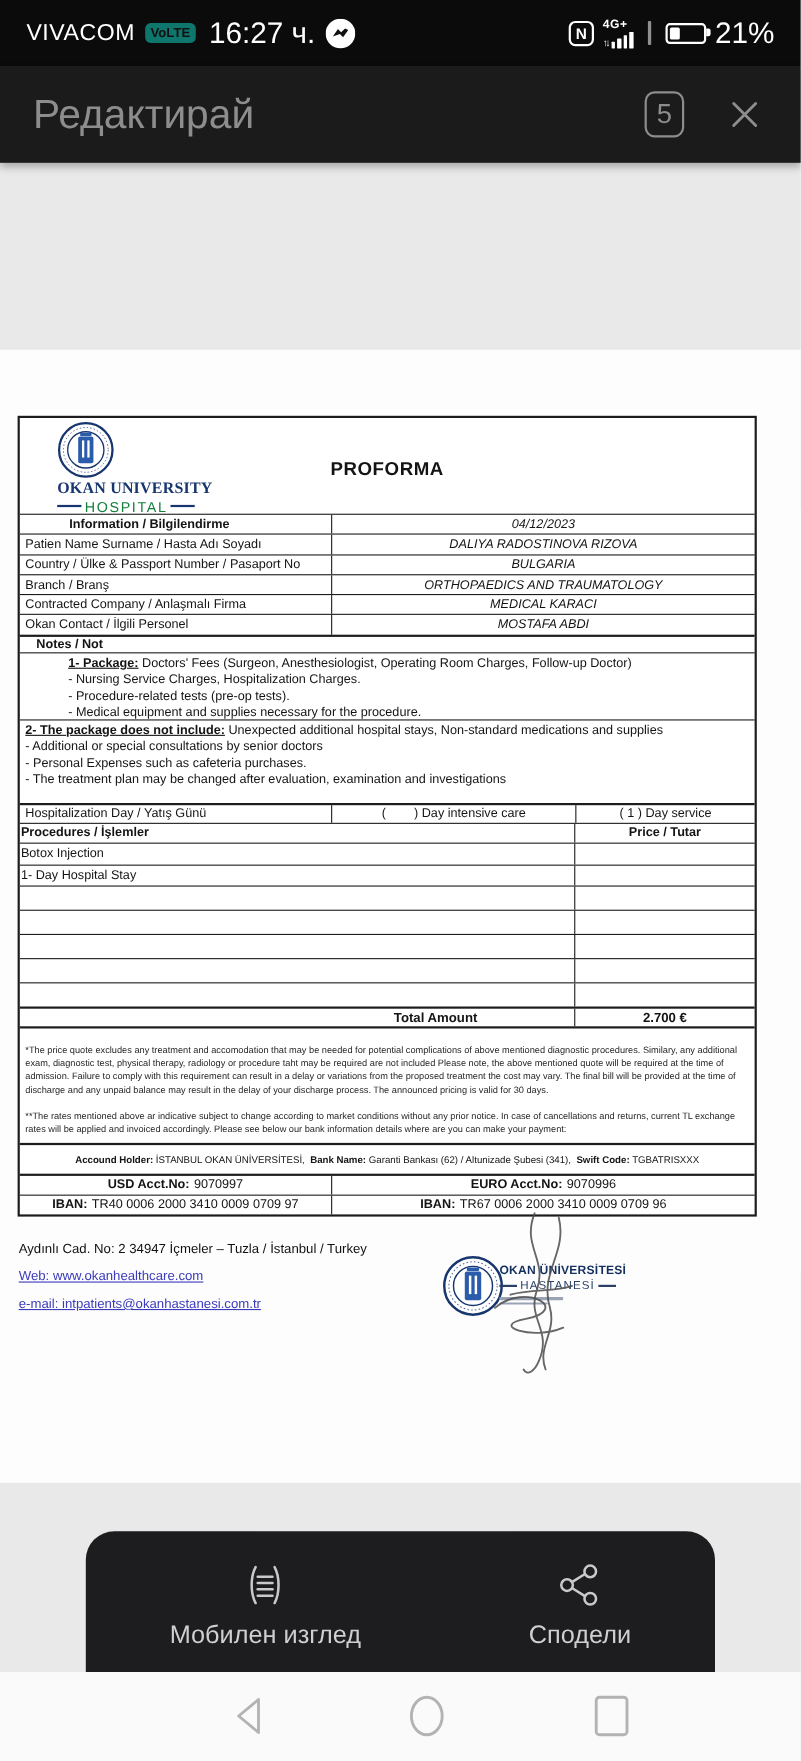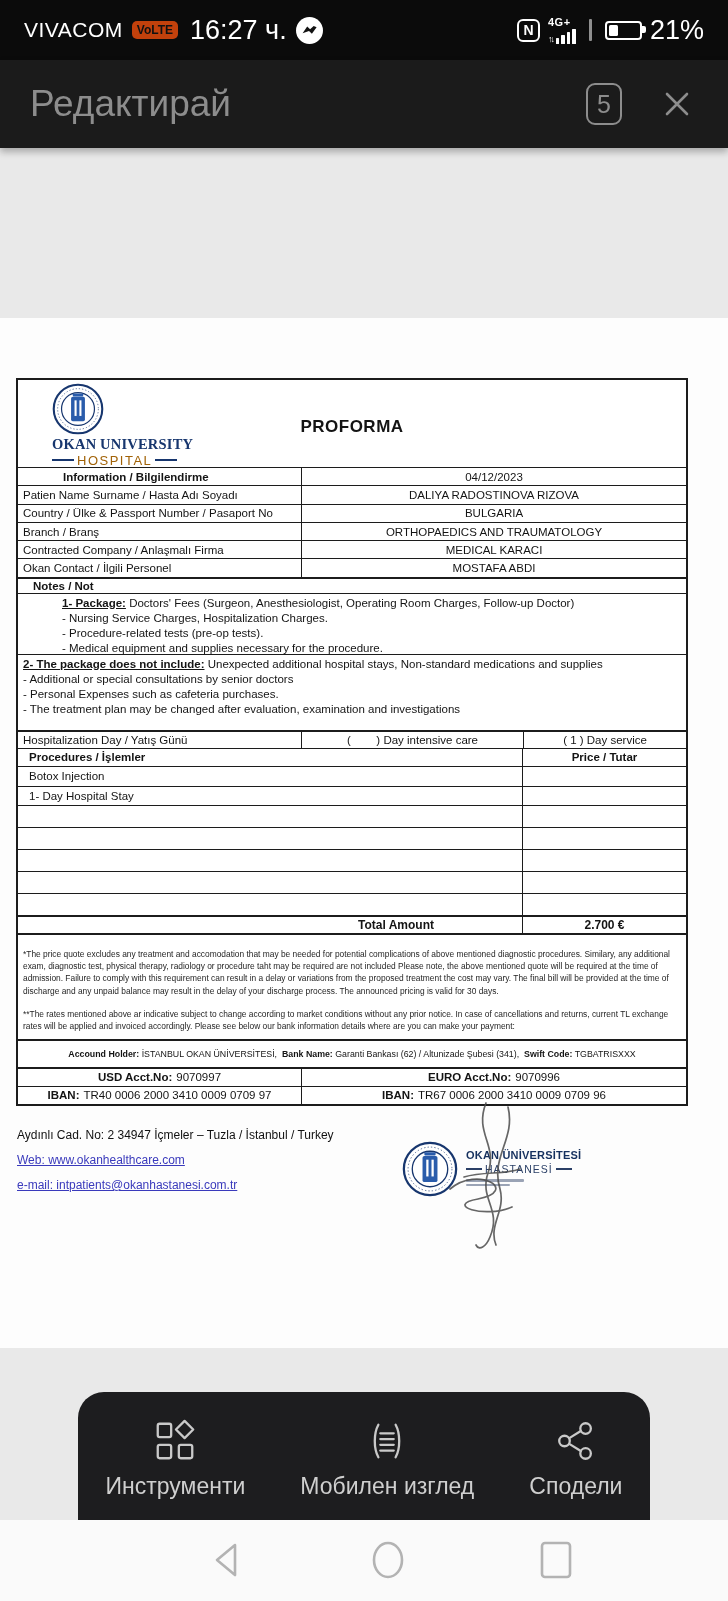--- a/index.html
+++ b/index.html
@@ -6,21 +6,21 @@
   body{
     width:728px;height:1601px;position:relative;overflow:hidden;
     background:#e9e9e9;font-family:"Liberation Sans",sans-serif;
     -webkit-font-smoothing:antialiased;
   }
   
   .status-bar{position:absolute;top:0;left:0;right:0;height:60px;background:#0b0b0b;
     display:flex;align-items:center;justify-content:space-between;padding:0 24px;box-sizing:border-box;color:#fff;}
   .sb-left{display:flex;align-items:center;gap:9px;}
   .carrier{font-size:21px;letter-spacing:.5px;}
-  .volte{background:#c2410c;color:#111;font-weight:bold;font-size:12px;line-height:12px;padding:3px 5px;border-radius:5px;}
+  .volte{background:#0f766e;color:#111;font-weight:bold;font-size:12px;line-height:12px;padding:3px 5px;border-radius:5px;}
   .time{font-size:27px;margin-left:3px;}
   .sb-right{display:flex;align-items:center;gap:8px;}
   .nfc{width:23px;height:23px;border:2.2px solid #fff;border-radius:6px;display:flex;align-items:center;justify-content:center;
     font-size:14px;font-weight:bold;box-sizing:border-box;}
   .sig{display:flex;flex-direction:column;align-items:flex-start;line-height:10px;}
   .sig-top{font-size:11px;font-weight:bold;letter-spacing:.5px;}
   .sig-bottom{display:flex;align-items:flex-end;gap:2px;margin-top:2px;}
   .sig-arrows{font-size:9px;line-height:9px;letter-spacing:-2px;margin-right:1px;}
   .bar{width:3.5px;background:#fff;border-radius:.5px;}
   .sig-div{width:3px;height:22px;background:#8f8f8f;margin-left:5px;border-radius:1px;}
@@ -37,38 +37,38 @@
   .close-x{margin-right:34px;display:flex;}
   
   .page{position:absolute;top:318px;left:0;width:728px;height:1030px;background:#fdfdfd;}
   .doc{position:absolute;top:60px;left:16px;width:672px;border:2px solid #1c1c1c;box-sizing:border-box;color:#141414;background:#fff;}
   .dr{border-top:1px solid #1c1c1c;display:flex;align-items:center;box-sizing:border-box;position:relative;}
   .dr.first{border-top:none;}
   .dr.thick{border-top-width:2px;}
   .head-row{height:87px;}
   .brand{padding:3px 0 0 34px;display:flex;flex-direction:column;align-items:flex-start;}
   .brand-name{color:#17366e;font-weight:bold;font-size:14.5px;letter-spacing:.2px;margin-top:1px;font-family:Liberation Serif, serif;}
-  .brand-hosp{color:#a16207;font-size:13px;letter-spacing:1.5px;display:flex;align-items:center;gap:3px;}
+  .brand-hosp{color:#15803d;font-size:13px;letter-spacing:1.5px;display:flex;align-items:center;gap:3px;}
   .brand-hosp::before,.brand-hosp::after{content:"";display:block;width:22px;height:2px;background:#17366e;}
   .d-title{position:absolute;left:0;right:0;top:37px;text-align:center;font-weight:bold;font-size:17px;letter-spacing:.5px;}
   .irow{height:18.3px;font-size:11.5px;}
   .lab{width:283px;padding-left:5px;box-sizing:border-box;}
   .lab.b{font-weight:bold;padding-left:45px;}
-  .val{flex:1;align-self:stretch;border-left:1px solid #1c1c1c;display:flex;align-items:center;justify-content:center;text-align:right;}
+  .val{flex:1;align-self:stretch;border-left:1px solid #1c1c1c;display:flex;align-items:center;justify-content:center;text-align:right;font-style:italic;}
   .notes-row{height:16px;font-weight:bold;font-size:11.5px;padding-left:15px;}
   .note-cell{display:block;padding:2px 6px 0 5px;font-size:11.5px;line-height:15px;}
   .pkg{height:61px;padding-left:44px;}
   .exc{height:76px;}
   .lead{font-weight:bold;text-decoration:underline;}
   .hosp-row{height:18px;font-size:11.5px;}
   .h1{width:283px;padding-left:5px;box-sizing:border-box;}
   .h2{width:221px;align-self:stretch;border-left:1px solid #1c1c1c;display:flex;align-items:center;justify-content:center;white-space:pre;}
   .h3{flex:1;align-self:stretch;border-left:1px solid #1c1c1c;display:flex;align-items:center;justify-content:center;}
   .prow{font-size:11.5px;}
-  .p-name{width:504px;padding-left:11px;box-sizing:border-box;}
+  .p-name{width:504px;padding-left:1px;box-sizing:border-box;}
   .p-price{flex:1;align-self:stretch;border-left:1px solid #1c1c1c;display:flex;align-items:center;justify-content:center;}
   .ph{height:18px;}
   .ph .p-name,.ph .p-price{font-weight:bold;}
   .pr1{height:20px;}.pr2{height:19px;}.pre-row{height:22px;}
   .total-row{height:18px;font-size:12px;}
   .t-name{width:504px;box-sizing:border-box;text-align:center;font-weight:bold;padding-left:252px;}
   .fine{height:106px;display:block;padding:13px 6px 0 5px;font-size:8.4px;line-height:12.3px;color:#1f1f1f;}
   .fine p{margin:0 0 11px 0;}
   .bankline{height:28px;font-size:8.8px;justify-content:center;white-space:pre;}
   .bankline b{font-weight:bold;}
@@ -76,21 +76,21 @@
   .iban-row{height:18px;font-size:11.5px;}
   .half-l{width:283px;align-self:stretch;display:flex;align-items:center;justify-content:center;gap:4px;}
   .half-r{flex:1;align-self:stretch;border-left:1px solid #1c1c1c;display:flex;align-items:center;justify-content:center;gap:4px;text-align:right;}
   .blab{font-weight:bold;}
   
   .addr{position:absolute;left:17px;top:810px;font-size:12px;color:#111;}
   .doc-link{position:absolute;left:17px;font-size:12px;color:#3a3abc;text-decoration:underline;}
   .web{top:835px;}
   .email{top:860px;}
   .stamp{position:absolute;left:396px;top:793px;width:170px;height:140px;}
-  .stamp-text{position:absolute;left:70px;top:38px;color:#15305e;text-align:right;}
+  .stamp-text{position:absolute;left:58px;top:38px;color:#15305e;text-align:right;}
   .st1{font-weight:bold;font-size:11px;letter-spacing:.2px;white-space:nowrap;}
   .st2{font-size:10.5px;letter-spacing:1px;display:flex;align-items:center;gap:3px;margin-top:2px;color:#2a3f66;}
   .st2::before,.st2::after{content:"";display:block;width:16px;height:1.5px;background:#2a3f66;}
   .st-tiny{width:58px;height:2.5px;background:#9aa3b5;margin-top:4px;border-radius:1px;}
   .st-tiny.t2{width:44px;margin-top:2px;}
   
   .toolbar{position:absolute;left:78px;top:1392px;width:572px;height:128px;background:#1d1d1f;
     border-radius:26px 26px 0 0;display:flex;align-items:center;justify-content:space-around;}
   .t-item{display:flex;flex-direction:column;align-items:center;gap:9px;color:#cfcfcf;font-size:23px;margin-top:6px;}
   
@@ -311,31 +311,20 @@
           <path d="M40 80 C60 74 80 78 96 72"></path>
         </g>
       </svg>
     </span>
   </div>
 </div>
 
 <div class="toolbar">
   <div class="t-item">
     <span style="display:flex;">
-      <svg width="46" height="46" viewBox="0 0 48 48" fill="none" stroke="#c9c9c9" stroke-width="2.4" stroke-linejoin="round">
-        <rect x="6" y="6" width="14" height="14" rx="2"></rect>
-        <path d="M34 3 L43 12 L34 21 L25 12 Z"></path>
-        <rect x="6" y="28" width="14" height="14" rx="2"></rect>
-        <rect x="28" y="28" width="14" height="14" rx="2"></rect>
-      </svg>
-    </span>
-    <span>Инструменти</span>
-  </div>
-  <div class="t-item">
-    <span style="display:flex;">
       <svg width="46" height="46" viewBox="0 0 48 48" fill="none" stroke="#c9c9c9" stroke-width="2.4" stroke-linecap="round">
         <path d="M15 7 C10 16 10 32 15 41"></path>
         <path d="M33 7 C38 16 38 32 33 41"></path>
         <path d="M17 16 H31"></path>
           <path d="M17 22 H31"></path>
           <path d="M17 28 H31"></path>
           <path d="M17 34 H31"></path>
       </svg>
     </span>
     <span>Мобилен изглед</span>

